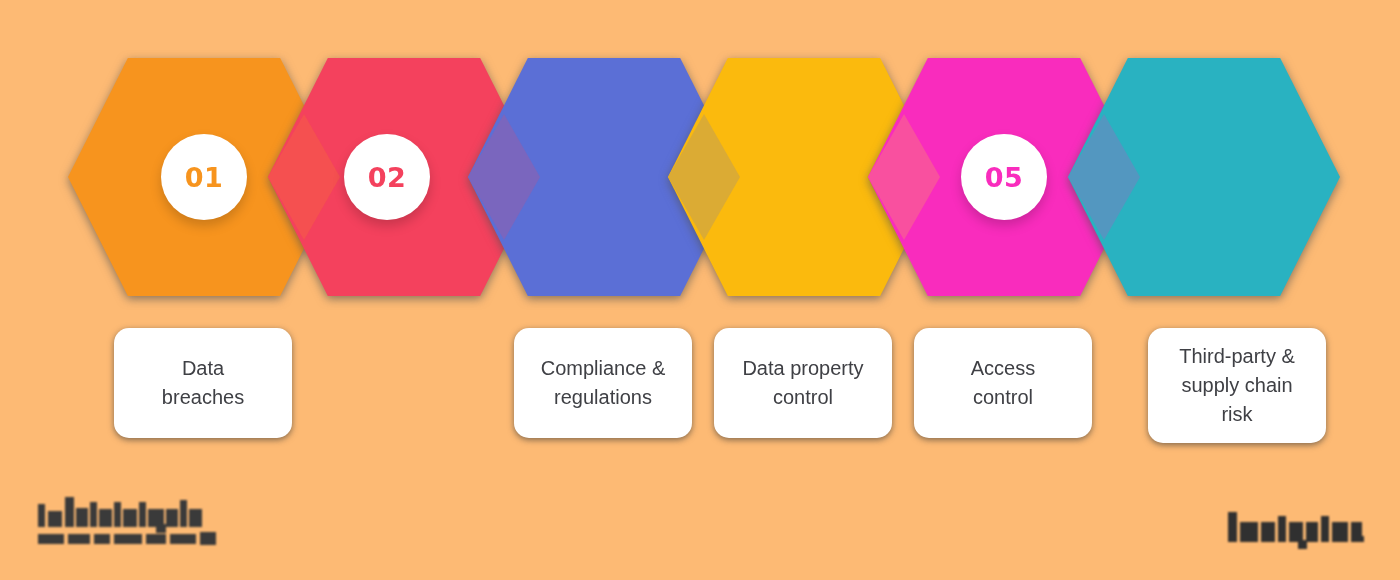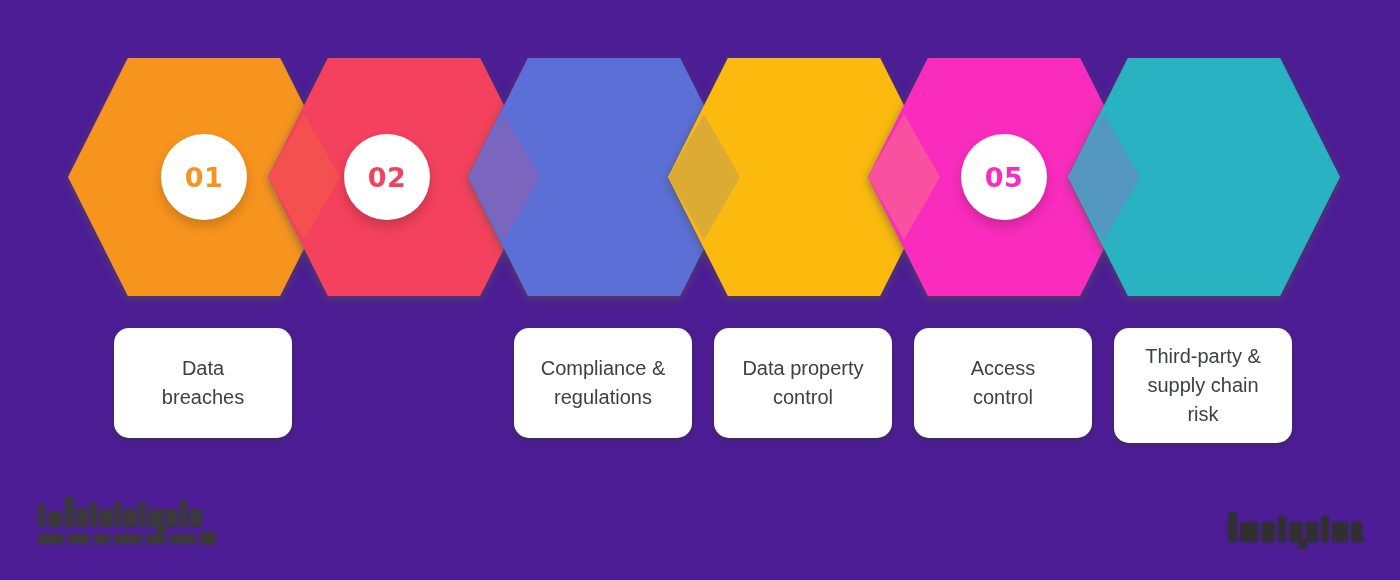--- a/index.html
+++ b/index.html
@@ -1,17 +1,17 @@
 <!DOCTYPE html>
 <html><head>
 <meta charset="utf-8">
 <style>
   html,body{margin:0;padding:0;background:#ffffff;}
   #canvas{
-    position:relative;width:1400px;height:580px;background:#4c1d95;
+    position:relative;width:1400px;height:580px;background:#fdba74;
     font-family:"Liberation Sans","DejaVu Sans",sans-serif;overflow:hidden;
   }
   
   .hex-wrap{
     position:absolute;top:58px;width:272px;height:238px;z-index:1;
     filter:drop-shadow(0 3px 5px rgba(80,80,80,0.65));
   }
   .hex{
     width:100%;height:100%;background:var(--c,#ccc);
     clip-path:polygon(22% 0,78% 0,100% 50%,78% 100%,22% 100%,0 50%);
@@ -96,21 +96,21 @@
 regulations</div>
     </div>
   <div class="label-card" style="left:714px">
       <div class="label-text">Data property
 control</div>
     </div>
   <div class="label-card" style="left:914px">
       <div class="label-text">Access
 control</div>
     </div>
-  <div class="label-card" style="left:1114px">
+  <div class="label-card" style="left:1148px">
       <div class="label-text">Third-party &amp;
 supply chain
 risk</div>
     </div>
 
   <div class="logo-blob" style="left:38px;top:494px">
     <svg width="182" height="54" viewBox="0 0 182 54">
       <g fill="#3A3A3A">
 
         <rect x="0" y="10" width="7" height="23"></rect>

